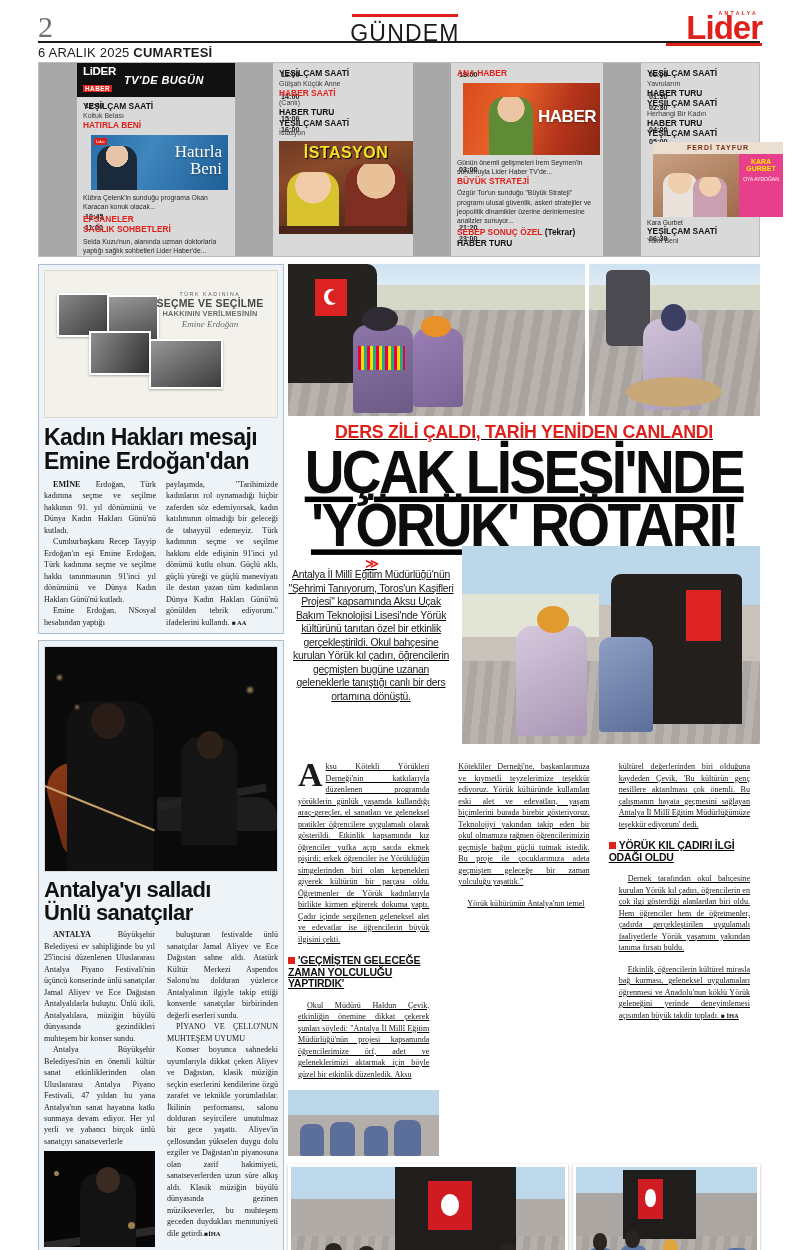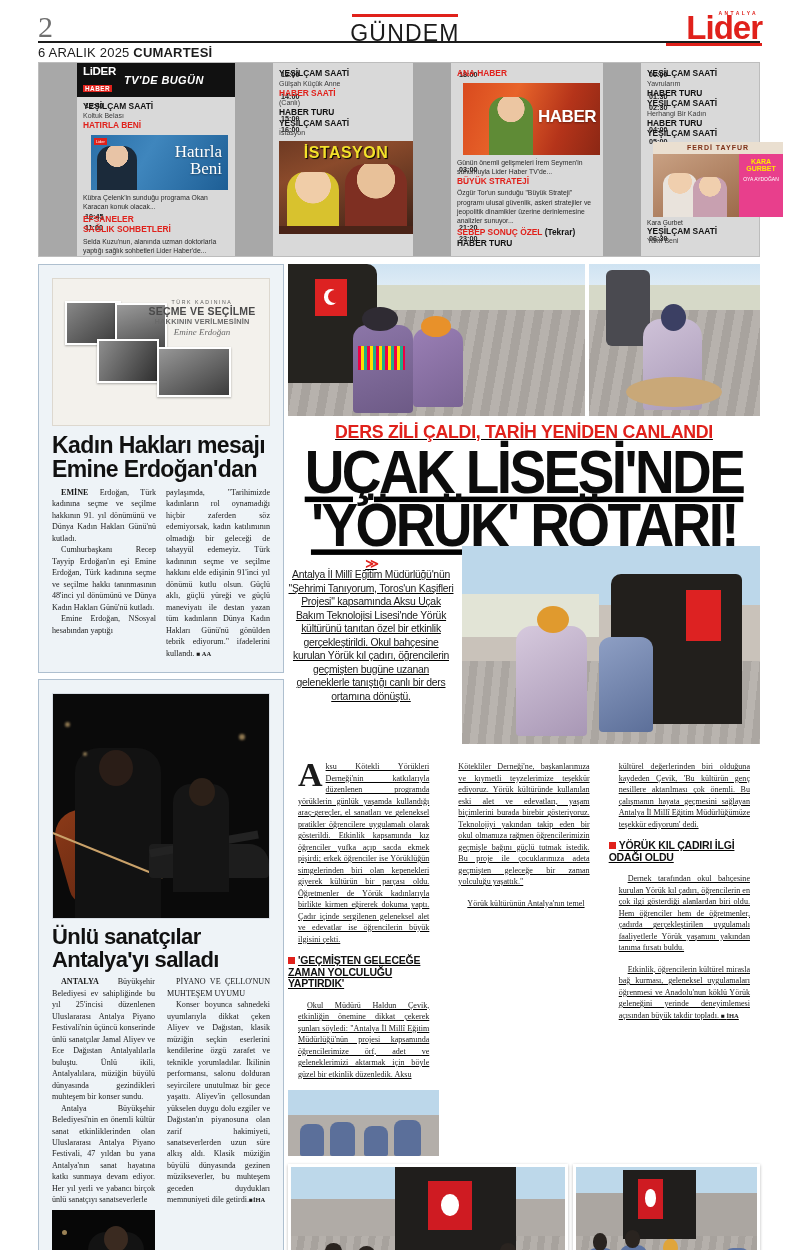--- a/index.html
+++ b/index.html
@@ -130,21 +130,21 @@
   .th-kara .left .m { position:absolute; left:10px; bottom:0; width:34px;height:44px; background:radial-gradient(circle at 50% 20%, #f0cfae 0 30%, #e9e3dc 31% 100%); border-radius:12px 12px 0 0;}
   .th-kara .left .w { position:absolute; left:40px; bottom:0; width:34px;height:40px; background:radial-gradient(circle at 50% 22%, #f0cfae 0 30%, #c8a0b0 31% 100%); border-radius:12px 12px 0 0;}
   .th-kara .right { position:absolute; right:0; top:12px; bottom:0; width:44px; background:#e83f8c;}
   .th-kara .right .t1 { color:#ffe800; font-size:7px; font-weight:bold; text-align:center; line-height:1.1; margin-top:4px;}
   .th-kara .right .t2 { color:#fff; font-size:5px; text-align:center; margin-top:3px;}
   .cap-sm { font-size:6.6px; color:#2a2a2a; margin:2px 0 0 6px;}
 
   
   .left-col { position:absolute; left:38px; top:264px; width:246px; }
   .box-blue {
-    border:1px solid #aebfcf; background:#eef3f7; padding:13px; margin-bottom:6px;
+    border:1px solid #aebfcf; background:#eef3f7; padding:5px; margin-bottom:6px;
   }
   .ee-photo {
     width:100%; height:148px; background:#f3f1ec; position:relative; overflow:hidden;
     border:1px solid #ddd8cf;
   }
   .ee-photo .ph { position:absolute; background:#7b7b7b; border:2px solid #fff; box-shadow:0 1px 2px rgba(0,0,0,.3); }
   .ee-photo .p1 { left:12px; top:22px; width:56px; height:44px; background:linear-gradient(140deg,#888,#3a3a3a);}
   .ee-photo .p2 { left:62px; top:24px; width:52px; height:48px; background:linear-gradient(160deg,#9a9a9a,#4a4a4a);}
   .ee-photo .p3 { left:44px; top:60px; width:62px; height:44px; background:linear-gradient(120deg,#8e8e8e,#2f2f2f);}
   .ee-photo .p4 { left:104px; top:68px; width:74px; height:50px; background:linear-gradient(150deg,#979797,#3c3c3c);}
@@ -448,21 +448,21 @@
           <div class="s4">Emine Erdoğan</div>
         </div>
       </div>
       <div class="hl-left">
         <div>Kadın Hakları mesajı</div>
         <div>Emine Erdoğan'dan</div>
       </div>
       <div style="display:flex;gap:10px">
         <div class="bodytext" style="flex:1">
           <p><b class="lede">EMİNE</b> <span>Erdoğan, Türk kadınına seçme ve seçilme hakkının 91. yıl dönümünü ve Dünya Kadın Hakları Günü'nü kutladı.</span></p>
-          <p>Cumhurbaşkanı Recep Tayyip Erdoğan'ın eşi Emine Erdoğan, Türk kadınına seçme ve seçilme hakkı tanınmasının 48'inci yıl dönümünü ve Dünya Kadın Hakları Günü'nü kutladı.</p>
+          <p>Cumhurbaşkanı Recep Tayyip Erdoğan'ın eşi Emine Erdoğan, Türk kadınına seçme ve seçilme hakkı tanınmasının 91'inci yıl dönümünü ve Dünya Kadın Hakları Günü'nü kutladı.</p>
           <p>Emine Erdoğan, NSosyal hesabından yaptığı</p>
         </div>
         <div class="bodytext" style="flex:1">
           <p style="text-indent:0"><span>paylaşımda, "Tarihimizde kadınların rol oynamadığı hiçbir zaferden söz edemiyorsak, kadın katılımının olmadığı bir geleceği de tahayyül edemeyiz. Türk kadınının seçme ve seçilme hakkını elde edişinin 91'inci yıl dönümü kutlu olsun. Güçlü aklı, güçlü yüreği ve güçlü maneviyatı ile destan yazan tüm kadınların Dünya Kadın Hakları Günü'nü gönülden tebrik ediyorum." ifadelerini kullandı.</span> <span class="enditem">■ <span>AA</span></span></p>
         </div>
       </div>
     </div>
 
     <div class="box-blue">
       <div class="concert-photo">
@@ -472,38 +472,39 @@
         <div class="bow"></div>
         <div class="piano"></div>
         <div class="lid"></div>
         <div class="pianist"></div>
         <div class="head2"></div>
         <div class="bokeh" style="left:12px;top:28px;width:5px;height:5px"></div>
         <div class="bokeh" style="left:30px;top:58px;width:4px;height:4px"></div>
         <div class="bokeh" style="right:24px;top:40px;width:6px;height:6px"></div>
       </div>
       <div class="hl-left2">
+        <div>Antalya'yı salladı</div>
         <div>Ünlü sanatçılar</div>
-        <div>Antalya'yı salladı</div>
       </div>
       <div style="display:flex;gap:12px">
         <div style="flex:1">
           <div class="bodytext">
             <p><b class="lede">ANTALYA</b> <span>Büyükşehir Belediyesi ev sahipliğinde bu yıl 25'incisi düzenlenen Uluslararası Antalya Piyano Festivali'nin üçüncü konserinde ünlü sanatçılar Jamal Aliyev ve Ece Dağıstan Antalyalılarla buluştu. Ünlü ikili, Antalyalılara, müziğin büyülü dünyasında gezindikleri muhteşem bir konser sundu.</span></p>
             <p>Antalya Büyükşehir Belediyesi'nin en önemli kültür sanat etkinliklerinden olan Uluslararası Antalya Piyano Festivali, 47 yıldan bu yana Antalya'nın sanat hayatına katkı sunmaya devam ediyor. Her yıl yerli ve yabancı birçok ünlü sanatçıyı sanatseverlerle</p>
           </div>
           <div class="piano-photo">
             <div class="keys"></div>
             <div class="pf"></div>
             <div class="ph2"></div>
             <div class="bokeh" style="left:10px;top:20px;width:5px;height:5px;position:absolute;border-radius:50%;background:rgba(255,214,140,.6)"></div>
             <div class="bokeh" style="right:20px;bottom:18px;width:7px;height:7px;position:absolute;border-radius:50%;background:rgba(255,200,120,.6)"></div>
           </div>
         </div>
         <div class="bodytext" style="flex:1">
+          <p>buluşturan festivalde ünlü sanatçılar Jamal Aliyev ve Ece Dağıstan sahne aldı. Atatürk Kültür Merkezi Aspendos Salonu'nu dolduran yüzlerce Antalyalının ilgiyle takip ettiği konserde sanatçılar birbirinden değerli eserleri sundu.</p>
           <p style="text-indent:9px">PİYANO VE ÇELLO'NUN MUHTEŞEM UYUMU</p>
           <p><span>Konser boyunca sahnedeki uyumlarıyla dikkat çeken Aliyev ve Dağıstan, klasik müziğin seçkin eserlerini kendilerine özgü zarafet ve teknikle yorumladılar. İkilinin performansı, salonu dolduran seyircilere unutulmaz bir gece yaşattı. Aliyev'in çellosundan yükselen duygu dolu ezgiler ve Dağıstan'ın piyanosuna olan zarif hakimiyeti, sanatseverlerden uzun süre alkış aldı. Klasik müziğin büyülü dünyasında gezinen müzikseverler, bu muhteşem geceden duydukları memnuniyeti dile getirdi.</span><span class="enditem">■<span>İHA</span></span></p>
         </div>
       </div>
     </div>
   </div>
 
   <div class="main-col">
 
     <div class="photo-strip">

